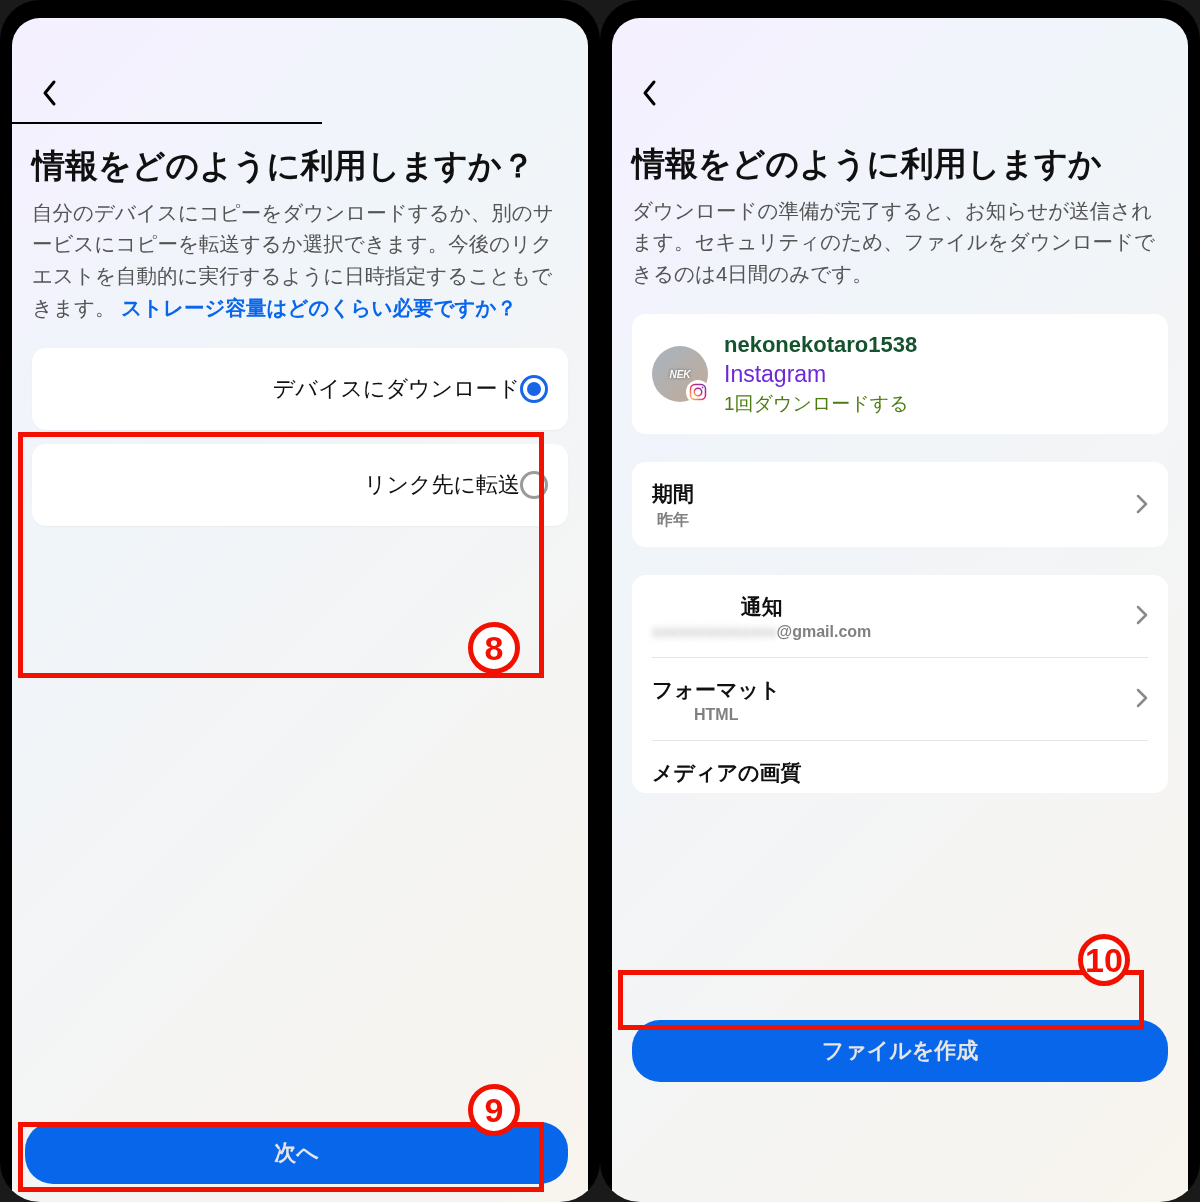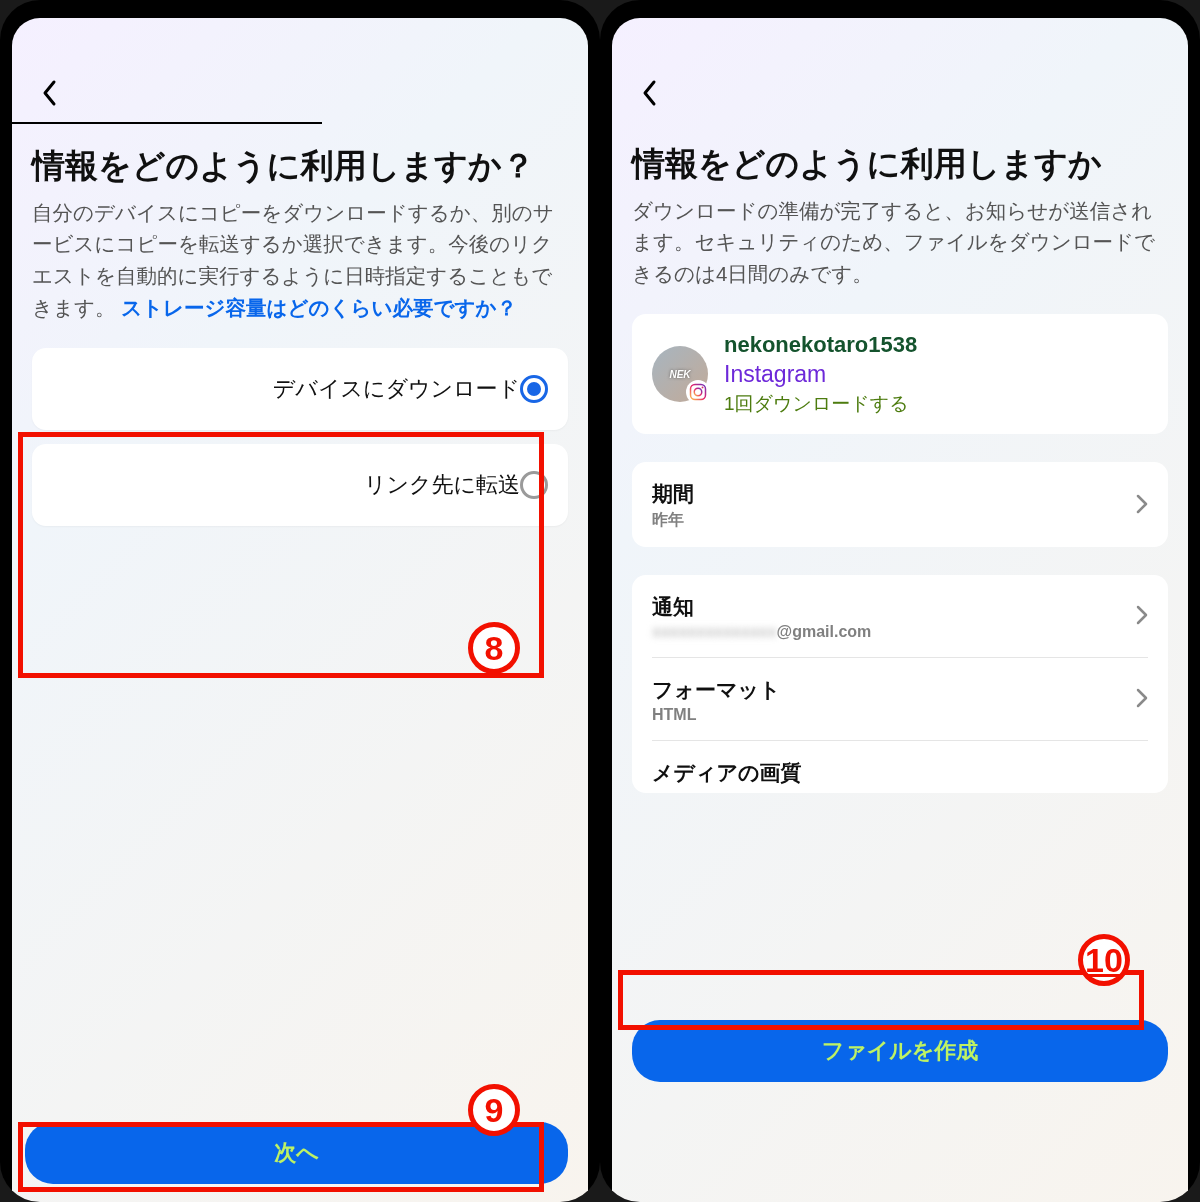--- a/index.html
+++ b/index.html
@@ -123,21 +123,21 @@
       width: 14px;
       height: 14px;
       border-radius: 50%;
       background: #1866e6;
     }
     .radio.unchecked {
       border: 3px solid #9a9a9a;
     }
     .primary-btn {
       background: #0866eb;
-      color: #bef264;
+      color: #e5e5e5;
       font-size: 22px;
       font-weight: 600;
       text-align: center;
       padding: 16px;
       border-radius: 28px;
       cursor: pointer;
     }
     .bottom-fixed {
       position: absolute;
       bottom: 18px;
@@ -202,20 +202,21 @@
       border-radius: 14px;
       margin-bottom: 28px;
       overflow: hidden;
     }
     .setting-row {
       padding: 18px 20px 16px 20px;
       display: flex;
       align-items: center;
       justify-content: space-between;
       cursor: pointer;
+      text-align: center;
     }
     .setting-sep {
       height: 1px;
       background: #e5e5e5;
       margin: 0 20px;
     }
     .setting-text {
       display: flex;
       flex-direction: column;
       gap: 2px;
@@ -414,15 +415,15 @@
           </div>
         </div>
       </div>
     </div>
 
     <div class="right-action">
       <div class="primary-btn">ファイルを作成</div>
     </div>
 
     <div class="anno-box" style="bottom:172px; left:6px; right:44px; height:60px;"></div>
-    <div class="anno-circle" style="bottom:216px; right:58px;text-decoration:underline;">10</div>
+    <div class="anno-circle" style="bottom:216px; right:58px;">10</div>
   </div>
 </div>
 
 </body></html>

